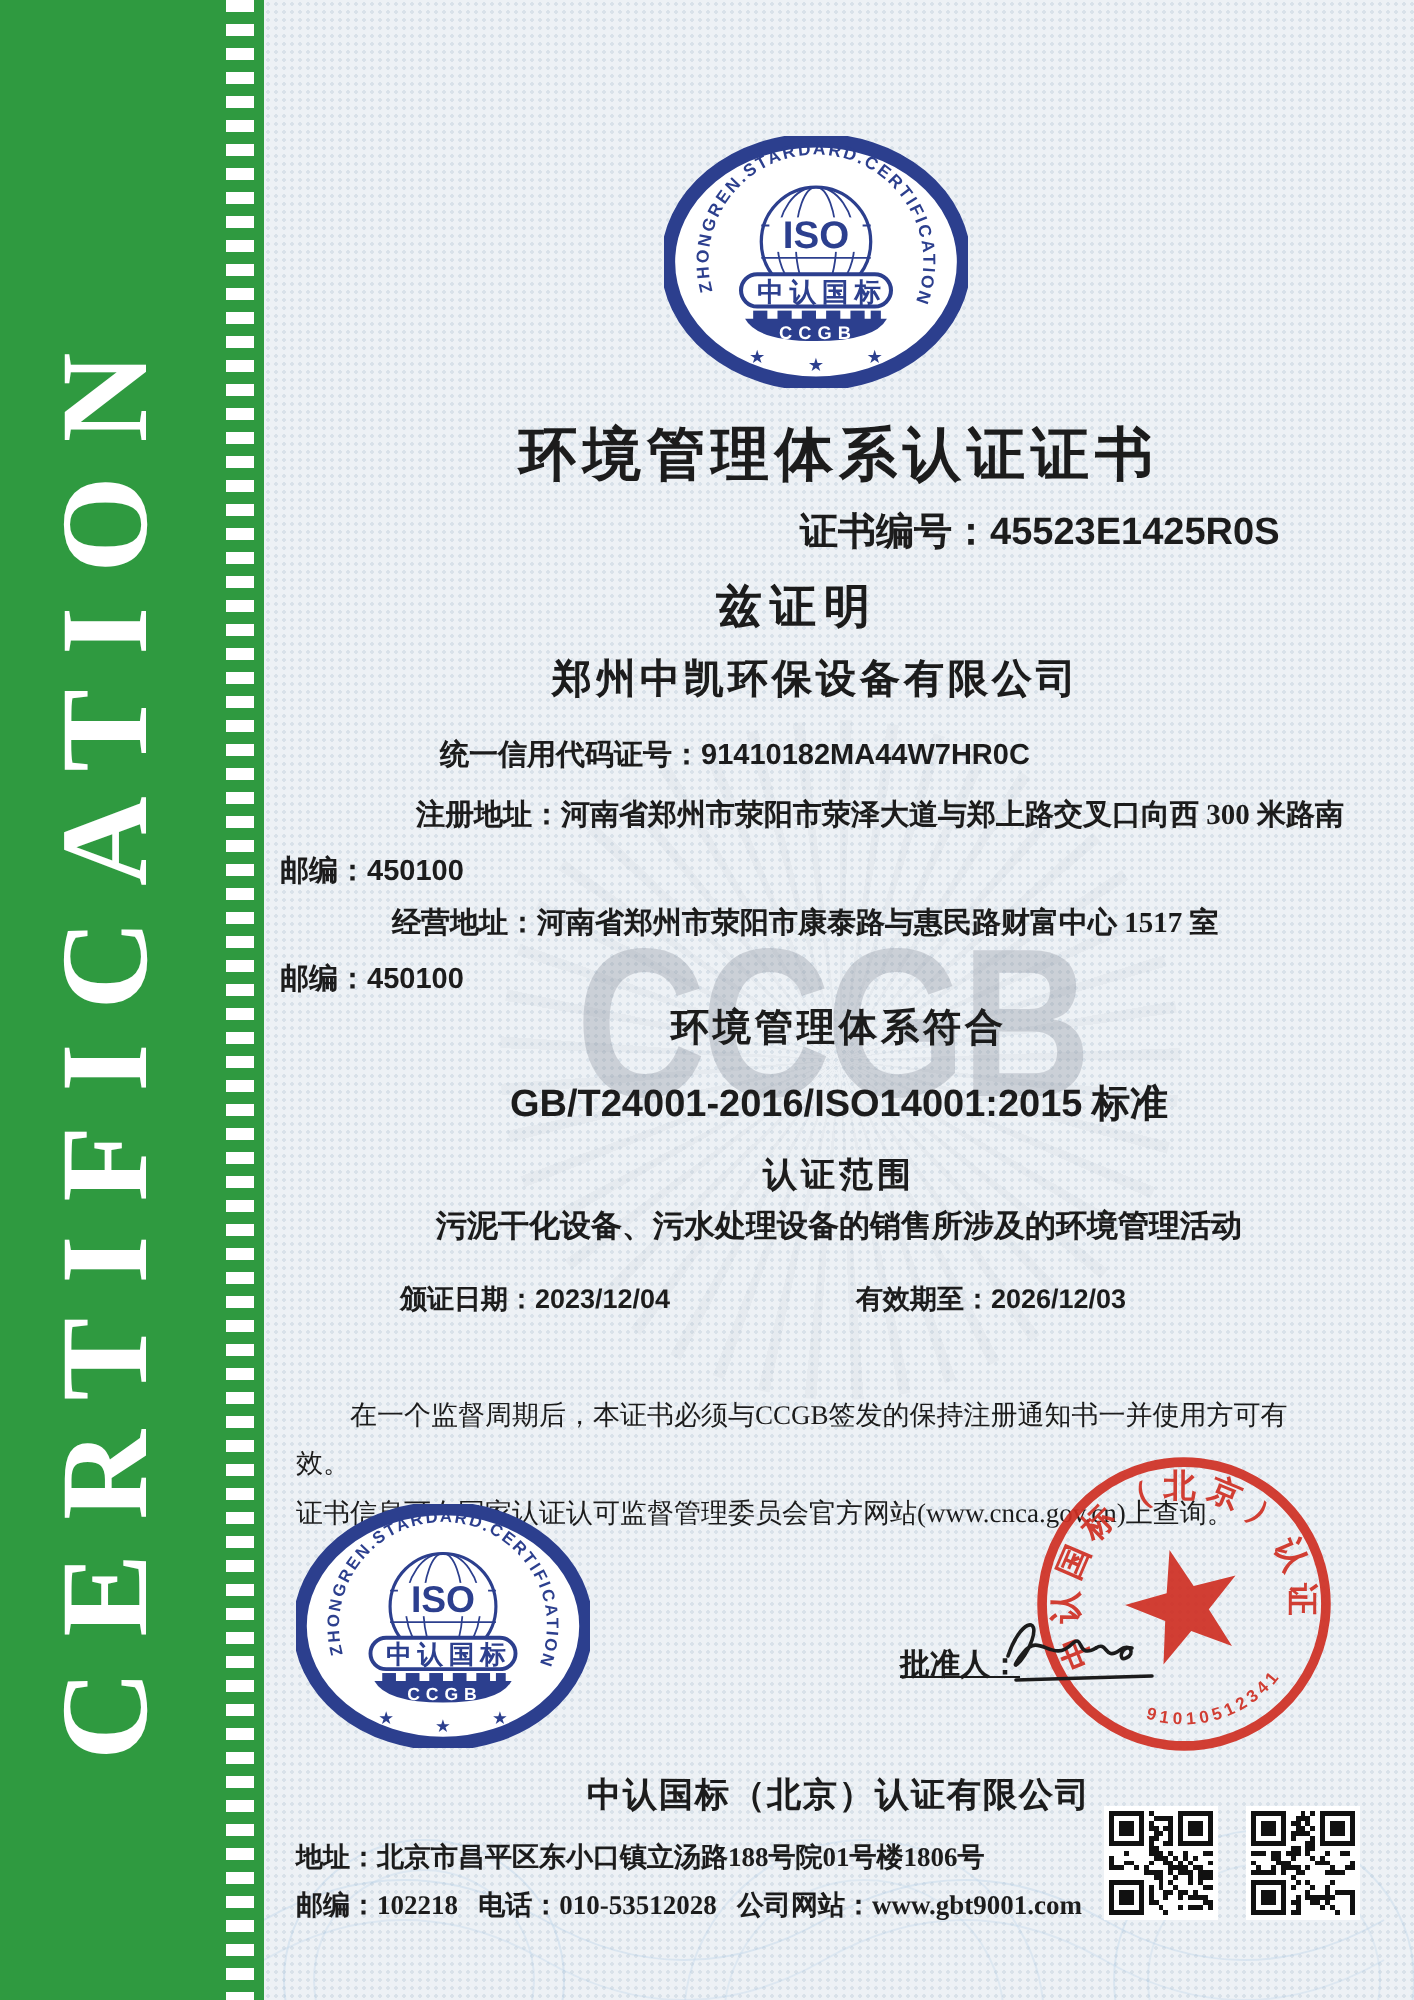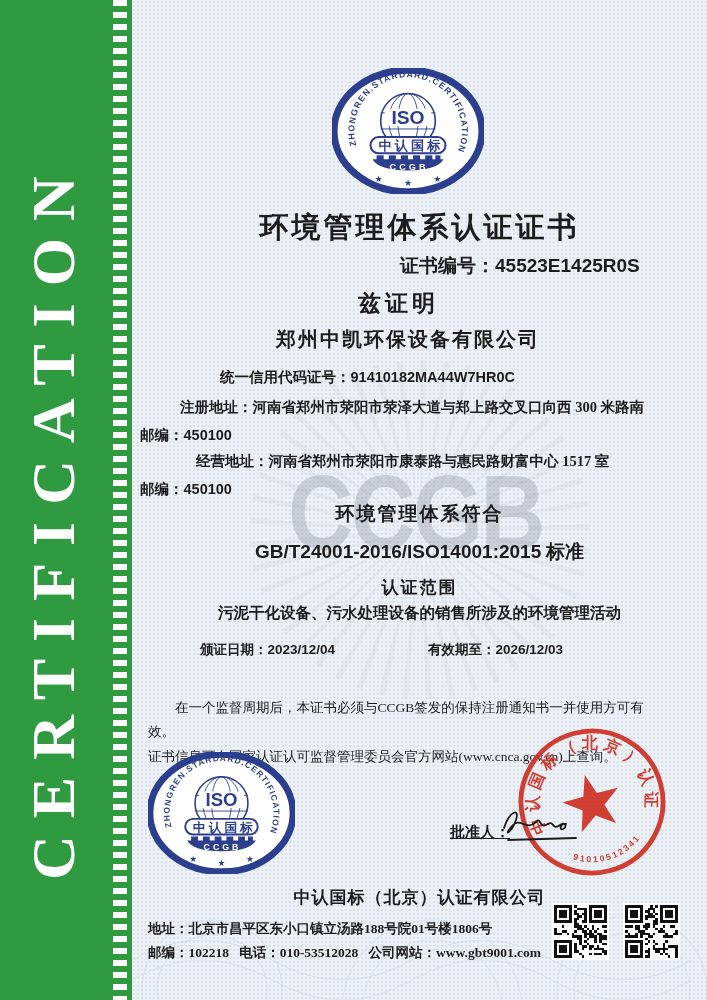--- a/index.html
+++ b/index.html
@@ -126,21 +126,21 @@
   <div class="abs centered title">环境管理体系认证证书</div>
   <div class="abs certno">
     <span>证书编号：</span><span class="num">45523E1425R0S</span>
   </div>
   <div class="abs certify">兹证明</div>
   <div class="abs company">郑州中凯环保设备有限公司</div>
 
   <div class="abs info" style="left:196px;top:368px;margin-left:24px;">
     <span>统一信用代码证号：</span><span class="num">91410182MA44W7HR0C</span>
   </div>
-  <div class="abs info" style="left:180px;top:398px;">
+  <div class="abs info" style="left:208px;top:398px;">
     <span>注册地址：</span><span>河南省郑州市荥阳市荥泽大道与郑上路交叉口向西 300 米路南</span>
   </div>
   <div class="abs info" style="left:140px;top:426px;">
     <span>邮编：</span><span class="num">450100</span>
   </div>
   <div class="abs info" style="left:196px;top:452px;">
     <span>经营地址：</span><span>河南省郑州市荥阳市康泰路与惠民路财富中心 1517 室</span>
   </div>
   <div class="abs info" style="left:140px;top:480px;">
     <span>邮编：</span><span class="num">450100</span>

